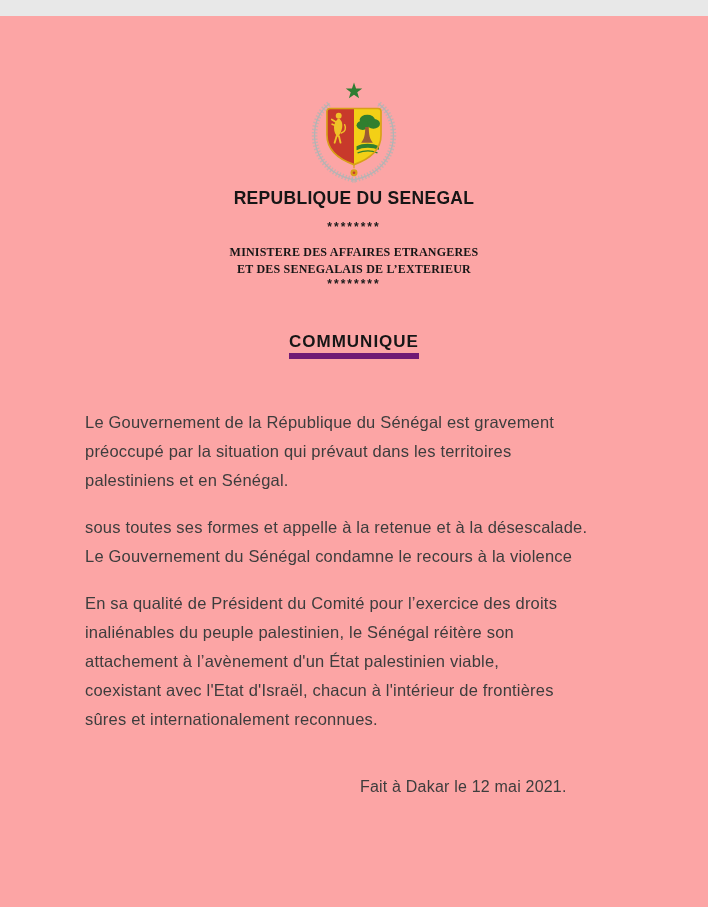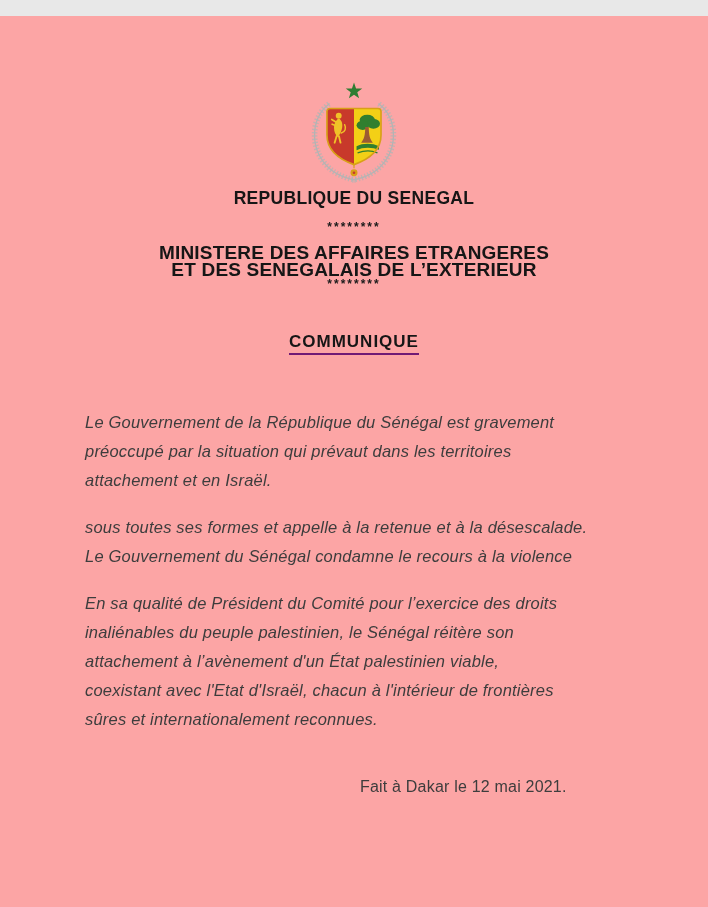--- a/index.html
+++ b/index.html
@@ -10,34 +10,34 @@
     background:#fca5a5;
     font-family:"Liberation Sans", sans-serif;
     overflow:hidden;
   }
   .centered { position:absolute; left:0; right:0; text-align:center; color:#161616; }
   .emblem { position:absolute; top:66px; left:50%; transform:translateX(-50%); width:104px; height:102px; }
   .republic-title { top:172px; font-size:17.5px; font-weight:bold; letter-spacing:0.3px; }
   .motto { top:193px; font-size:11.5px; font-style:italic; color:#2a2a2a; }
   .sep { font-size:12px; font-weight:bold; letter-spacing:2px; color:#1a1a1a; }
   .sep-top { top:204px; }
-  .ministry { top:228px; font-size:19px; font-weight:bold; line-height:17px; letter-spacing:0.2px; }
+  .ministry { top:228px; font-size:12px; font-weight:bold; line-height:17px; letter-spacing:0.2px;font-family:Liberation Serif, serif; }
   .sep-bottom { top:261px; }
   .doc-title-wrap { top:316px; }
   .doc-title {
     display:inline-block;
     font-size:17px; font-weight:bold; letter-spacing:1px;
-    border-bottom:2px solid #701a75; padding-bottom:1px;
+    border-bottom:6px solid #701a75; padding-bottom:1px;
   }
   .body-text {
     position:absolute; top:392px; left:85px; width:580px;
     font-size:16.5px; line-height:29px; letter-spacing:0.2px;
     color:#3d3d3d; white-space:nowrap;
   }
-  .para { margin:0 0 18px 0;font-style:italic; }
+  .para { margin:0 0 18px 0; }
   .dateline {
     position:absolute; top:762px; left:360px;
     font-size:16px; letter-spacing:0.2px; color:#3d3d3d;text-align:center;
   }
 </style>
 </head>
 <body>
 
 <div class="page">
 
@@ -102,21 +102,21 @@
   <div class="centered sep sep-bottom">********</div>
 
   <div class="centered doc-title-wrap">
     <span class="doc-title">COMMUNIQUE</span>
   </div>
 
   <div class="body-text">
     <div class="para">
       <div>Le Gouvernement de la République du Sénégal est gravement</div>
       <div>préoccupé par la situation qui prévaut dans les territoires</div>
-      <div>attachement et en Israël.</div>
+      <div>palestiniens et en Sénégal.</div>
     </div>
     <div class="para">
       <div>sous toutes ses formes et appelle à la retenue et à la désescalade.</div>
       <div>Le Gouvernement du Sénégal condamne le recours à la violence</div>
     </div>
     <div class="para">
       <div>En sa qualité de Président du Comité pour l’exercice des droits</div>
       <div>inaliénables du peuple palestinien, le Sénégal réitère son</div>
       <div>attachement à l’avènement d'un État palestinien viable,</div>
       <div>coexistant avec l'Etat d'Israël, chacun à l'intérieur de frontières</div>

